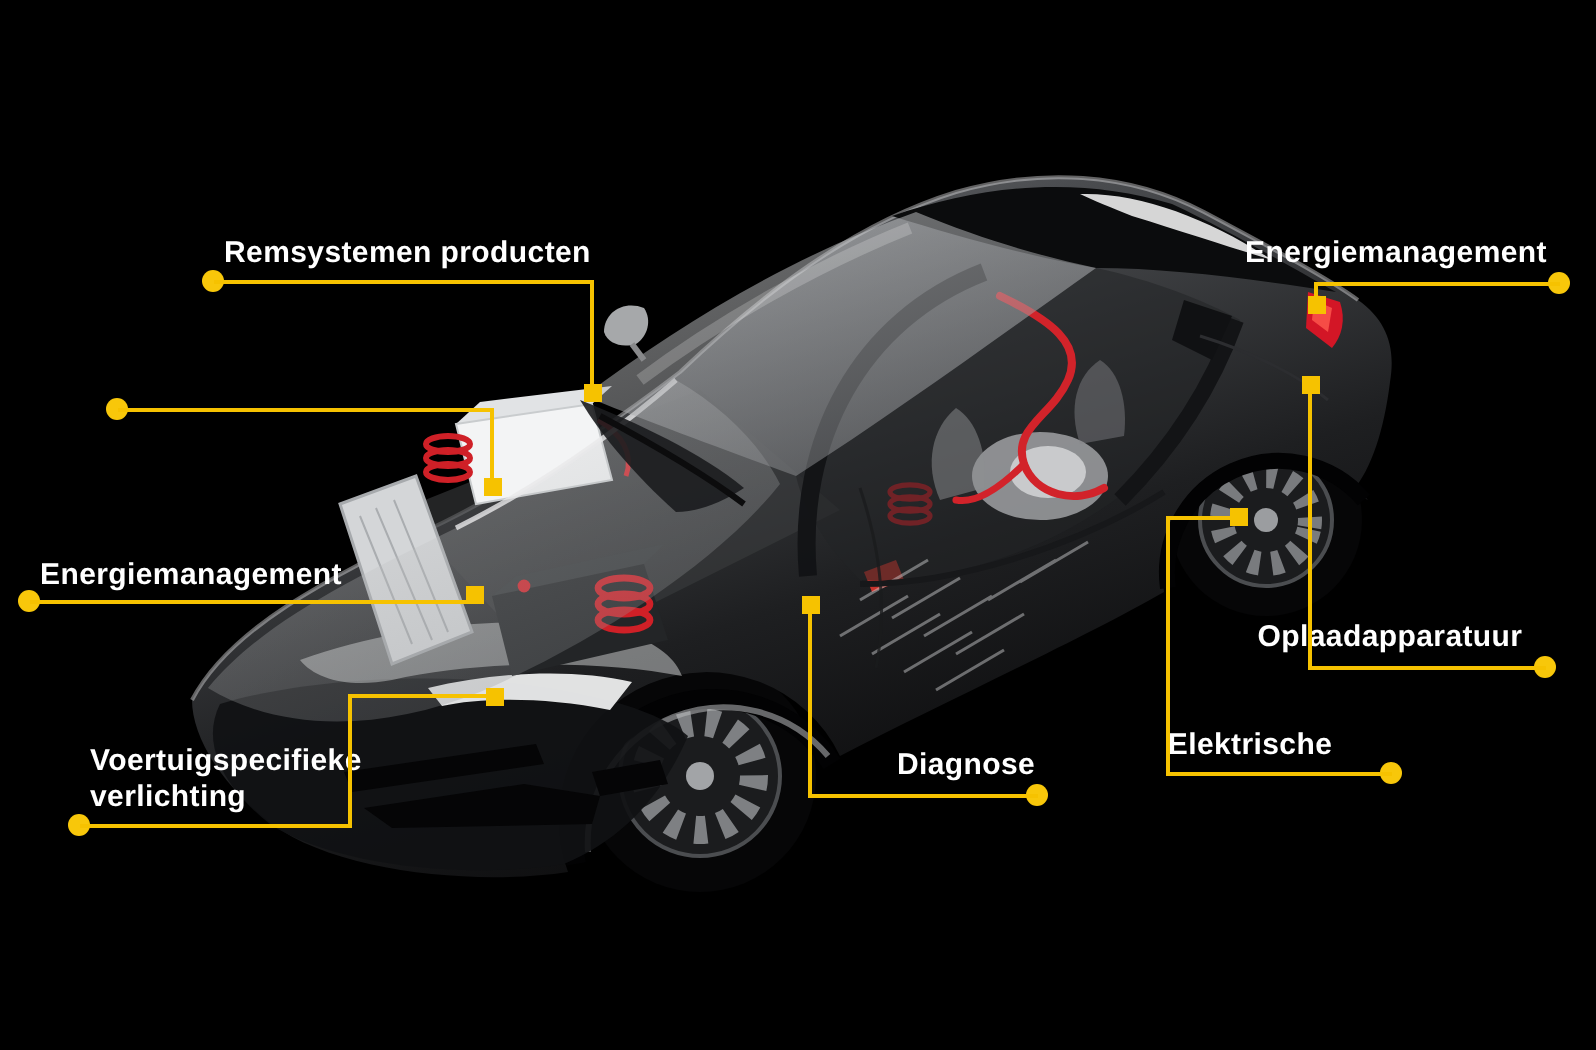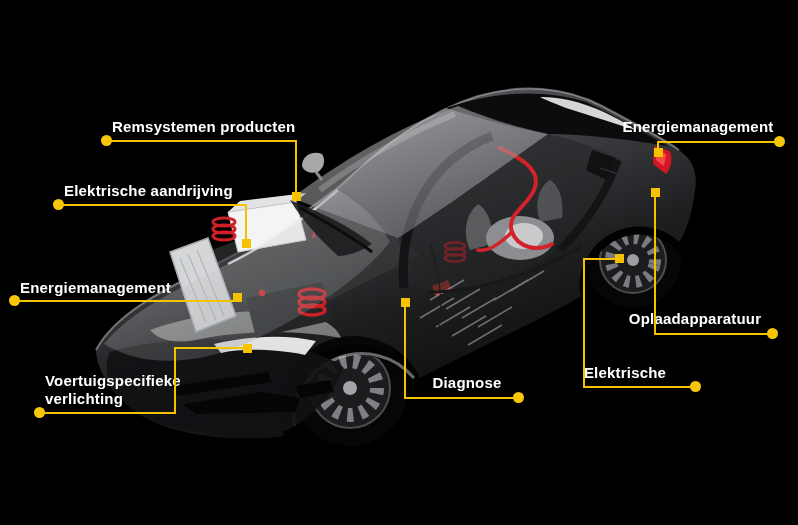--- a/index.html
+++ b/index.html
@@ -202,39 +202,38 @@
     <path fill="none" stroke="#2c2d30" stroke-width="1.5" d="M 600 168 C 626 176 650 188 664 200"></path>
     <path fill="none" stroke="#1a1b1d" stroke-width="1.5" opacity="0.8" d="M 430 244 C 440 274 444 304 438 334"></path>
   </svg>
 
   <div class="callout-label" style="left:112px;top:118px">Remsystemen producten</div>
   <div class="cl-dot" style="left:101px;top:135px"></div>
   <div class="cl-line" style="left:107px;top:140px;width:190px;height:2px"></div>
   <div class="cl-line" style="left:295px;top:140px;width:2px;height:54px"></div>
   <div class="cl-square" style="left:292px;top:192px"></div>
 
-  <div class="callout-label" style="left:64px;top:182px">Elektrische aandrijving</div>
   <div class="cl-dot" style="left:53px;top:199px"></div>
   <div class="cl-line" style="left:59px;top:204px;width:188px;height:2px"></div>
   <div class="cl-line" style="left:245px;top:204px;width:2px;height:36px"></div>
   <div class="cl-square" style="left:242px;top:239px"></div>
 
   <div class="callout-label" style="left:20px;top:279px">Energiemanagement</div>
   <div class="cl-dot" style="left:9px;top:295px"></div>
   <div class="cl-line" style="left:15px;top:300px;width:219px;height:2px"></div>
   <div class="cl-square" style="left:233px;top:293px"></div>
 
   <div class="callout-label wrap" style="left:45px;top:372px">Voertuigspecifieke verlichting</div>
   <div class="cl-dot" style="left:34px;top:407px"></div>
   <div class="cl-line" style="left:40px;top:412px;width:136px;height:2px"></div>
   <div class="cl-line" style="left:174px;top:348px;width:2px;height:66px"></div>
   <div class="cl-line" style="left:174px;top:347px;width:70px;height:2px"></div>
   <div class="cl-square" style="left:243px;top:344px"></div>
 
-  <div class="callout-label right" style="left:427px;top:374px;width:80px">Diagnose</div>
+  <div class="callout-label right" style="left:443px;top:374px;width:80px">Diagnose</div>
   <div class="cl-dot" style="left:513px;top:392px"></div>
   <div class="cl-line" style="left:405px;top:397px;width:114px;height:2px"></div>
   <div class="cl-line" style="left:404px;top:305px;width:2px;height:94px"></div>
   <div class="cl-square" style="left:401px;top:298px"></div>
 
   <div class="callout-label right" style="left:560px;top:364px;width:130px">Elektrische</div>
   <div class="cl-dot" style="left:690px;top:381px"></div>
   <div class="cl-line" style="left:584px;top:386px;width:112px;height:2px"></div>
   <div class="cl-line" style="left:583px;top:259px;width:2px;height:129px"></div>
   <div class="cl-line" style="left:583px;top:258px;width:34px;height:2px"></div>

